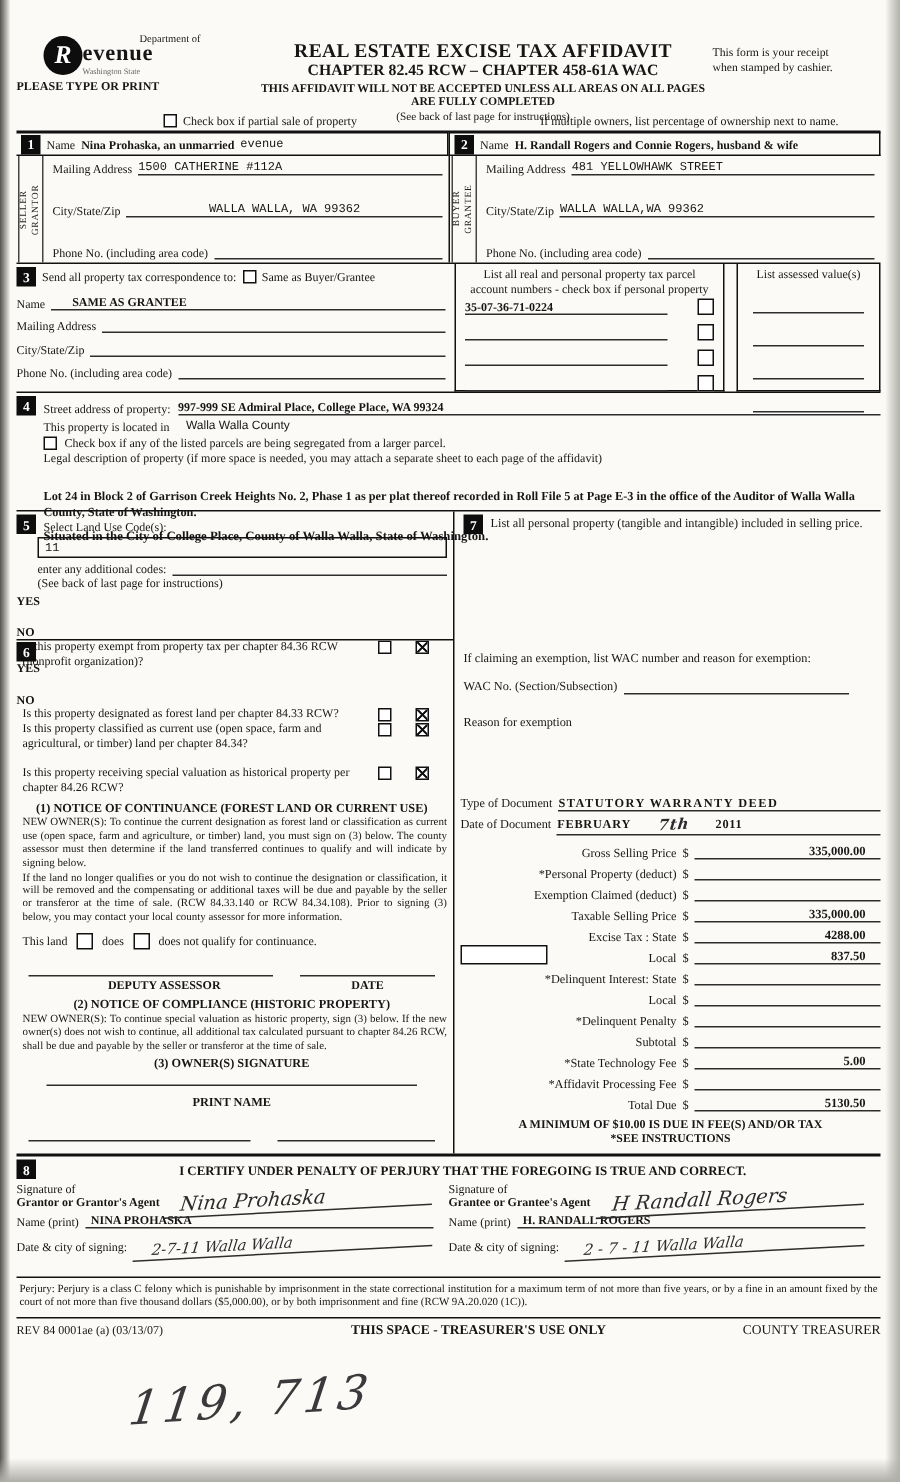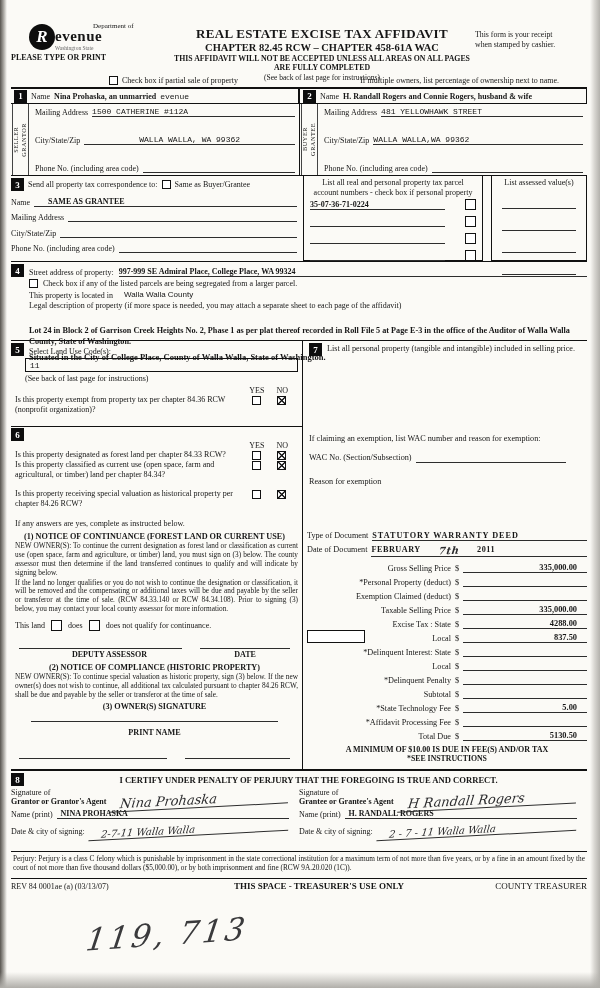--- a/index.html
+++ b/index.html
@@ -76,21 +76,21 @@
   .legal-val { font-weight:bold; font-size:8.2px; line-height:1.3; margin-top:16px; }
   .situated { font-weight:bold; font-size:8.5px; margin-top:5px; }
 
   
   .main { display:flex; height:428px; }
   .mleft { width:292px; border-right:1.2px solid #111; display:flex; flex-direction:column; }
   .mright { flex:1; display:flex; flex-direction:column; }
 
   .sec5 { border-bottom:1.2px solid #111; padding:2px 4px 4px 0; font-size:8px; height:86px; }
   .codebox { border:1.5px solid #111; height:14px; margin:2px 0 2px 14px; padding:0 4px; font-size:8px; display:flex; align-items:center; }
-  .yn { display:flex; gap:12px; justify-content:flex-end; font-weight:normal; font-size:8px; padding-right:10px; }
+  .yn { display:flex; gap:12px; justify-content:flex-end; font-weight:bold; font-size:8px; padding-right:10px;flex-direction:column; }
   .qrow { display:flex; font-size:8px; line-height:1.25; }
   .qrow .q { flex:1; padding-right:6px; }
   .qrow .boxes { display:flex; gap:16px; padding-right:12px; align-items:flex-start; padding-top:1px; }
 
   .sec6 { flex:1; padding:1px 4px 2px 0; font-size:8px; display:flex; flex-direction:column; }
   .notice-title { font-weight:bold; text-align:center; font-size:8.2px; margin-top:4px; }
   .notice-body { font-size:7.3px; line-height:1.22; text-align:justify; margin-top:1px; }
   .landrow { display:flex; gap:6px; align-items:center; margin-top:6px; font-size:8px; }
   .sigpair { display:flex; gap:18px; margin-top:10px; padding:0 8px; }
   .sigpair .fill { min-height:8px; }
@@ -291,43 +291,47 @@
         <div class="fill"></div>
       </div>
     </div>
 
     <div class="sec4">
       <div class="row">
         <span class="num">4</span>
         <span>Street address of property:</span>
         <span class="fill bold">997-999 SE Admiral Place, College Place, WA  99324</span>
       </div>
+      <div class="row" style="margin-top:2px; padding-left:18px; max-width:300px;">
+        <span>This property is located in</span>
+        <span class="fill sans" style="padding-left:6px; border-bottom:none;">Walla Walla County</span>
+      </div>
       <div class="row" style="margin-top:2px; padding-left:18px;">
         <span class="cb"></span>
         <span>Check box if any of the listed parcels are being segregated from a larger parcel.</span>
-      </div>
-      <div class="row" style="margin-top:2px; padding-left:18px; max-width:300px;">
-        <span>This property is located in</span>
-        <span class="fill sans" style="padding-left:6px; border-bottom:none;">Walla Walla County</span>
       </div>
       <div style="padding-left:18px; margin-top:1px;">Legal description of property (if more space is needed, you may attach a separate sheet to each page of the affidavit)</div>
       <div class="legal-val" style="padding-left:18px;">Lot 24 in Block 2 of Garrison Creek Heights No. 2, Phase 1 as per plat thereof recorded in Roll File 5 at Page E-3 in the office of the Auditor of Walla Walla County, State of Washington.</div>
       <div class="situated" style="padding-left:18px;">Situated in the City of College Place, County of Walla Walla, State of Washington.</div>
     </div>
 
     <div class="main">
 
       <div class="mleft">
 
         <div class="sec5">
           <div class="row" style="gap:5px;">
             <span class="num">5</span>
             <span>Select Land Use Code(s):</span>
           </div>
           <div class="codebox mono">11</div>
+          <div class="row" style="padding-left:14px; gap:4px;">
+            <span>enter any additional codes:</span>
+            <span class="fill"></span>
+          </div>
           <div style="padding-left:14px;">(See back of last page for instructions)</div>
           <div class="yn" style="margin-top:3px;">
             <span>YES</span>
             <span>NO</span>
           </div>
           <div class="qrow">
             <span class="q" style="padding-left:4px;">Is this property exempt from property tax per chapter 84.36 RCW (nonprofit organization)?</span>
             <span class="boxes">
               <span class="cb"></span>
               <span class="cb x"></span>
@@ -355,21 +359,20 @@
               <span class="cb x"></span>
             </span>
           </div>
           <div class="qrow" style="margin-top:9px;">
             <span class="q" style="padding-left:4px;">Is this property receiving special valuation as historical property per chapter 84.26 RCW?</span>
             <span class="boxes">
               <span class="cb"></span>
               <span class="cb x"></span>
             </span>
           </div>
-          <div style="margin-top:10px; padding-left:4px;">If any answers are yes, complete as instructed below.</div>
           <div class="notice-title">(1) NOTICE OF CONTINUANCE (FOREST LAND OR CURRENT USE)</div>
           <div class="notice-body" style="padding-left:4px;">NEW OWNER(S): To continue the current designation as forest land or classification as current use (open space, farm and agriculture, or timber) land, you must sign on (3) below. The county assessor must then determine if the land transferred continues to qualify and will indicate by signing below.</div>
           <div class="notice-body" style="padding-left:4px;">If the land no longer qualifies or you do not wish to continue the designation or classification, it will be removed and the compensating or additional taxes will be due and payable by the seller or transferor at the time of sale. (RCW 84.33.140 or RCW 84.34.108). Prior to signing (3) below, you may contact your local county assessor for more information.</div>
           <div class="landrow" style="padding-left:4px;">
             <span>This land</span>
             <span class="cb" style="width:11px;height:11px;"></span>
             <span>does</span>
             <span class="cb" style="width:11px;height:11px;"></span>
             <span>does not  qualify for continuance.</span>
           </div>

